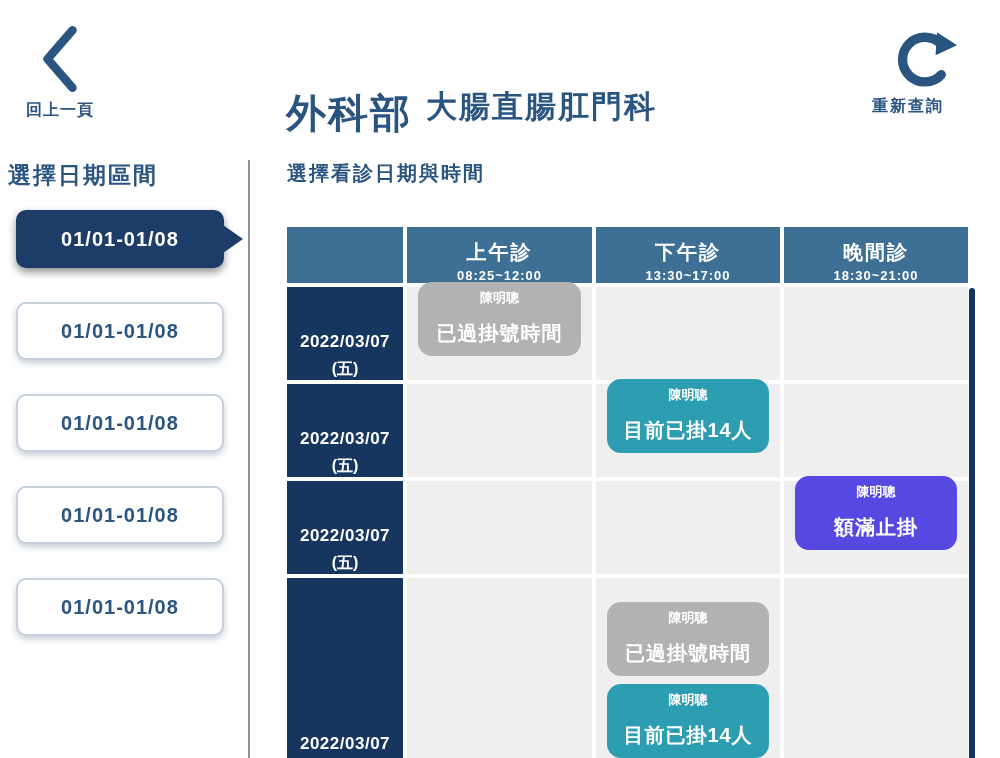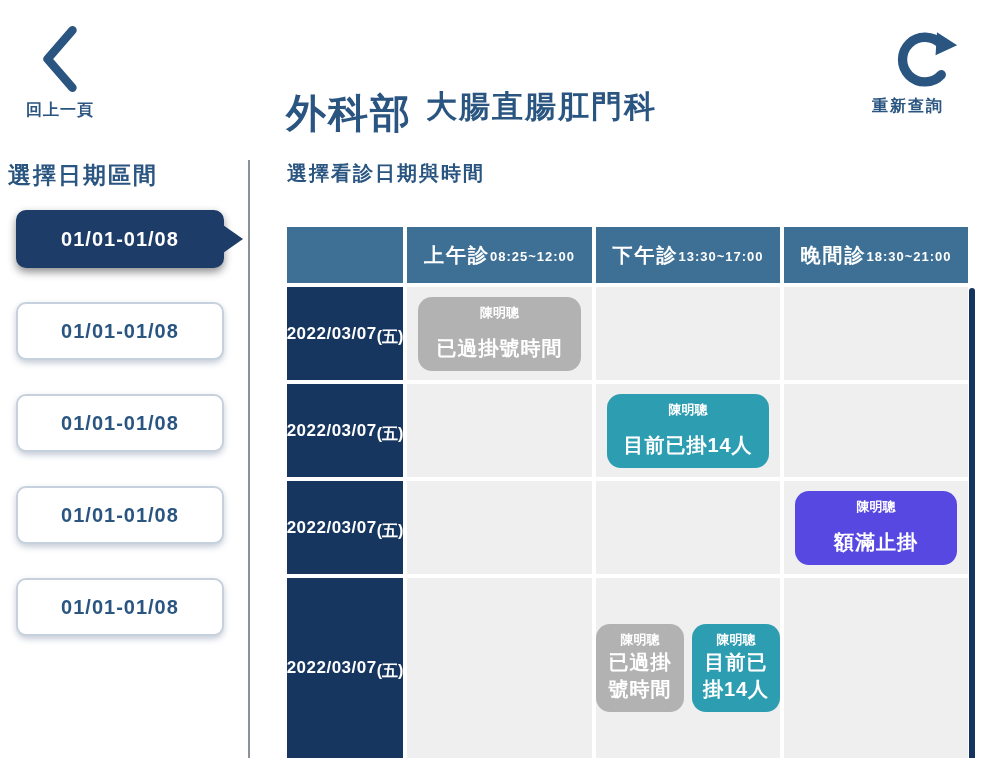--- a/index.html
+++ b/index.html
@@ -50,21 +50,21 @@
     border-left:20px solid var(--sel-navy);
     border-top:14px solid transparent;border-bottom:14px solid transparent;
   }
   
   .main-title{position:absolute;left:287px;top:160px;font-size:20px;font-weight:bold;letter-spacing:2px;text-align:right;}
   .sched-table{
     position:absolute;left:287px;top:227px;width:681px;height:531px;
     display:grid;grid-template-columns:116px 185px 184px 184px;
     grid-template-rows:56px 93px 93px 93px auto;gap:4px;overflow:hidden;
   }
-  .cell{display:flex;flex-direction:row;align-items:center;justify-content:center;}
+  .cell{display:flex;flex-direction:column;align-items:center;justify-content:flex-end;}
   .cell.header{background:var(--header-blue);color:#ffffff;}
   .col-label{font-size:20px;font-weight:bold;letter-spacing:2px;}
   .col-time{font-size:13px;font-weight:bold;letter-spacing:1px;margin-top:2px;}
   .cell.datecell{background:var(--date-navy);color:#ffffff;font-weight:bold;}
   .date-txt{font-size:17px;letter-spacing:.5px;}
   .weekday-txt{font-size:16px;margin-top:7px;}
   .cell.slot{background:var(--cell-gray);gap:8px;padding:24px 0;}
   .card{
     width:88%;min-height:74px;border-radius:14px;color:#ffffff;
     display:flex;flex-direction:column;justify-content:space-between;

